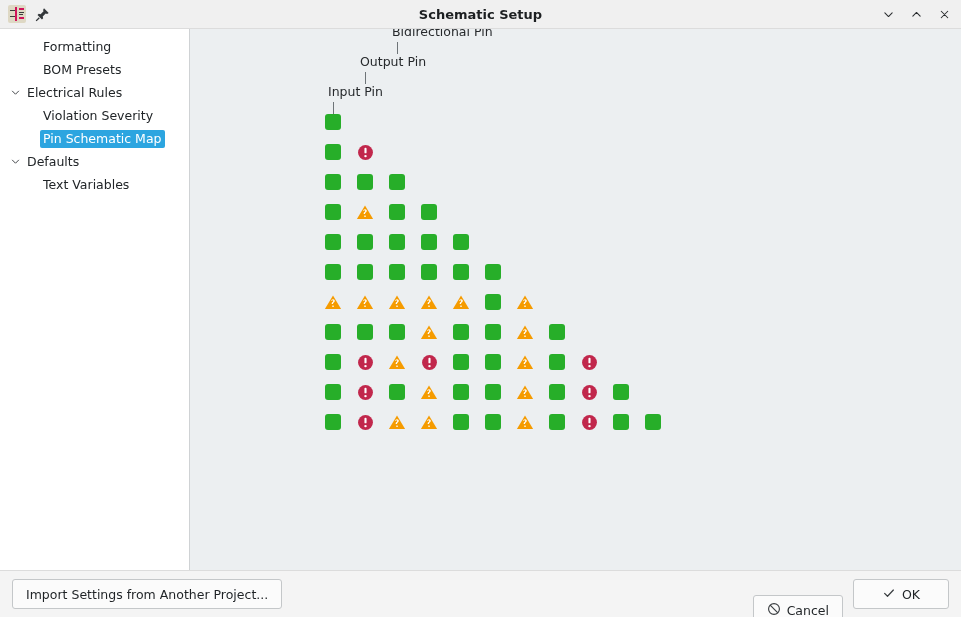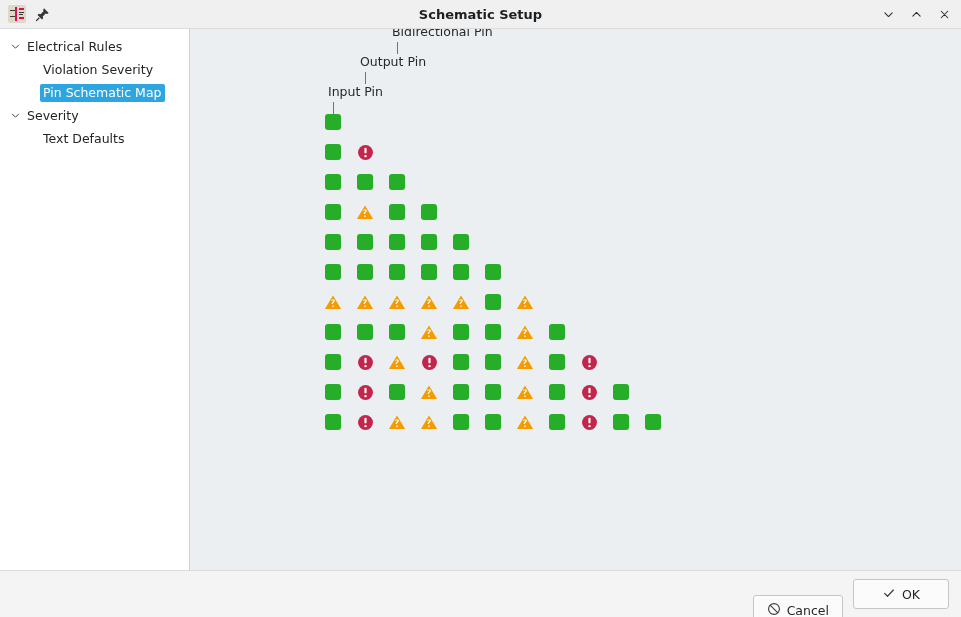--- a/index.html
+++ b/index.html
@@ -260,20 +260,28 @@
         <svg width="13" height="13" viewBox="0 0 16 16">
             <path d="M4 4 L12 12 M12 4 L4 12" fill="none" stroke="#2a2d2f" stroke-width="1.3" stroke-linecap="round"></path>
           </svg>
       </span>
     </div>
   </div>
 
   <div class="content">
 
     <div class="sidebar" id="sidebar">
+        <div class="tree-row child">
+          <span class="twisty"></span>
+          <span class="tree-label">Formatting</span>
+        </div>
+        <div class="tree-row child">
+          <span class="twisty"></span>
+          <span class="tree-label">BOM Presets</span>
+        </div>
         <div class="tree-row">
           <span class="twisty">
             <svg width="11" height="11" viewBox="0 0 16 16">
               <path d="M3.5 6 L8 10.5 L12.5 6" fill="none" stroke="#3d4246" stroke-width="1.4" stroke-linecap="round" stroke-linejoin="round"></path>
             </svg>
           </span>
           <span class="tree-label">Electrical Rules</span>
         </div>
         <div class="tree-row child">
           <span class="twisty"></span>
@@ -282,25 +290,25 @@
         <div class="tree-row child selected">
           <span class="twisty"></span>
           <span class="tree-label">Pin Schematic Map</span>
         </div>
         <div class="tree-row">
           <span class="twisty">
             <svg width="11" height="11" viewBox="0 0 16 16">
               <path d="M3.5 6 L8 10.5 L12.5 6" fill="none" stroke="#3d4246" stroke-width="1.4" stroke-linecap="round" stroke-linejoin="round"></path>
             </svg>
           </span>
-          <span class="tree-label">Severity</span>
+          <span class="tree-label">Defaults</span>
         </div>
         <div class="tree-row child">
           <span class="twisty"></span>
-          <span class="tree-label">Text Defaults</span>
+          <span class="tree-label">Text Variables</span>
         </div>
       </div>
 
     <div class="panel">
       <div class="matrix" id="matrix">
           <div class="m-collabel" style="left: 138px; top: 55px;">Input Pin</div>
           <div class="m-tick" style="left: 143px; top: 73px; height: 12px;"></div>
           <div class="m-collabel" style="left: 170px; top: 25px;">Output Pin</div>
           <div class="m-tick" style="left: 175px; top: 43px; height: 12px;"></div>
           <div class="m-collabel" style="left: 202px; top: -5px;">Bidirectional Pin</div>
@@ -597,20 +605,21 @@
             <span class="ico-ok" style="background:#27ae29"></span>
           </div>
           <div class="cell" style="left: 463px; top: 393px;">
             <span class="ico-ok" style="background:#27ae29"></span>
           </div>
         </div>
     </div>
   </div>
 
   <div class="footer">
+    <button class="btn">Import Settings from Another Project...</button>
     <div class="spacer"></div>
     <button class="btn wide-cancel">
       <span>
         <svg width="14" height="14" viewBox="0 0 16 16">
             <circle cx="8" cy="8" r="6.2" fill="none" stroke="#3a3e41" stroke-width="1.3"></circle>
             <path d="M3.6 3.6 L12.4 12.4" stroke="#3a3e41" stroke-width="1.3"></path>
           </svg>
       </span>
       <span>Cancel</span>
     </button>

